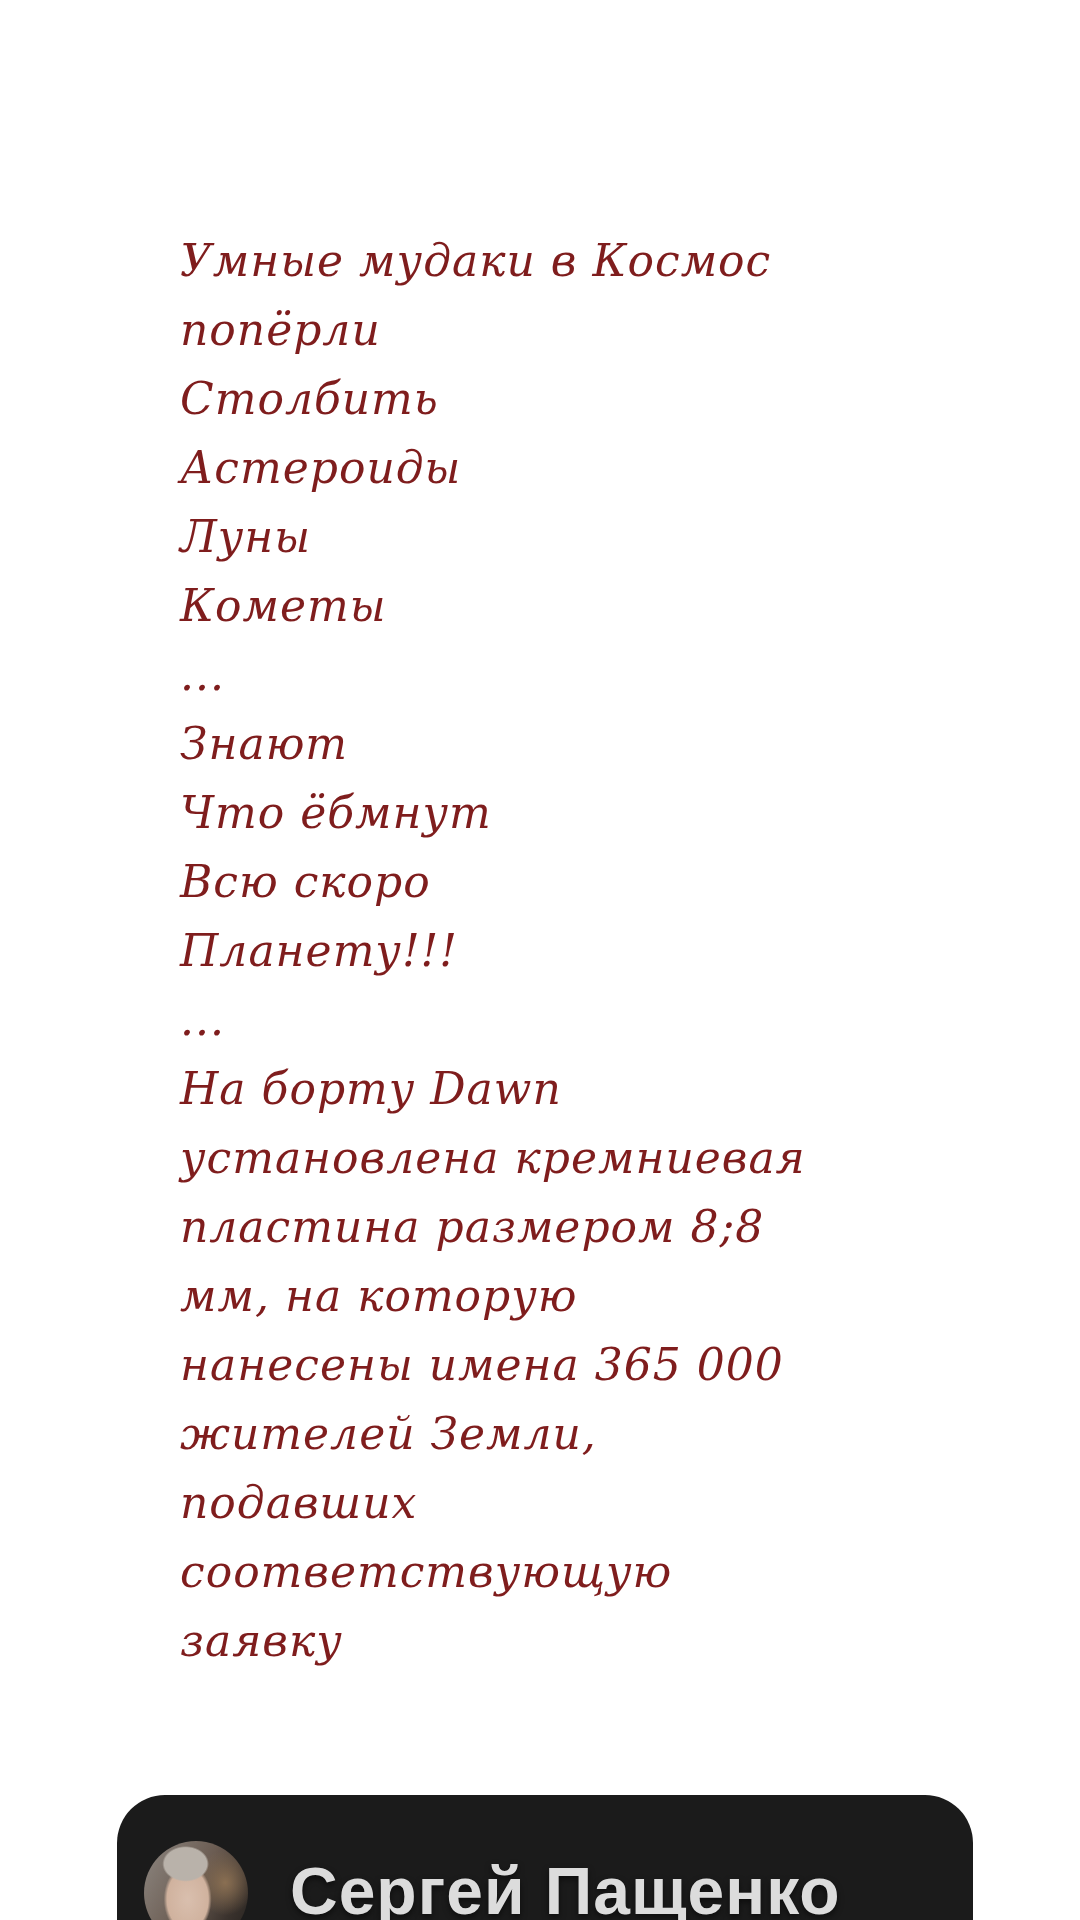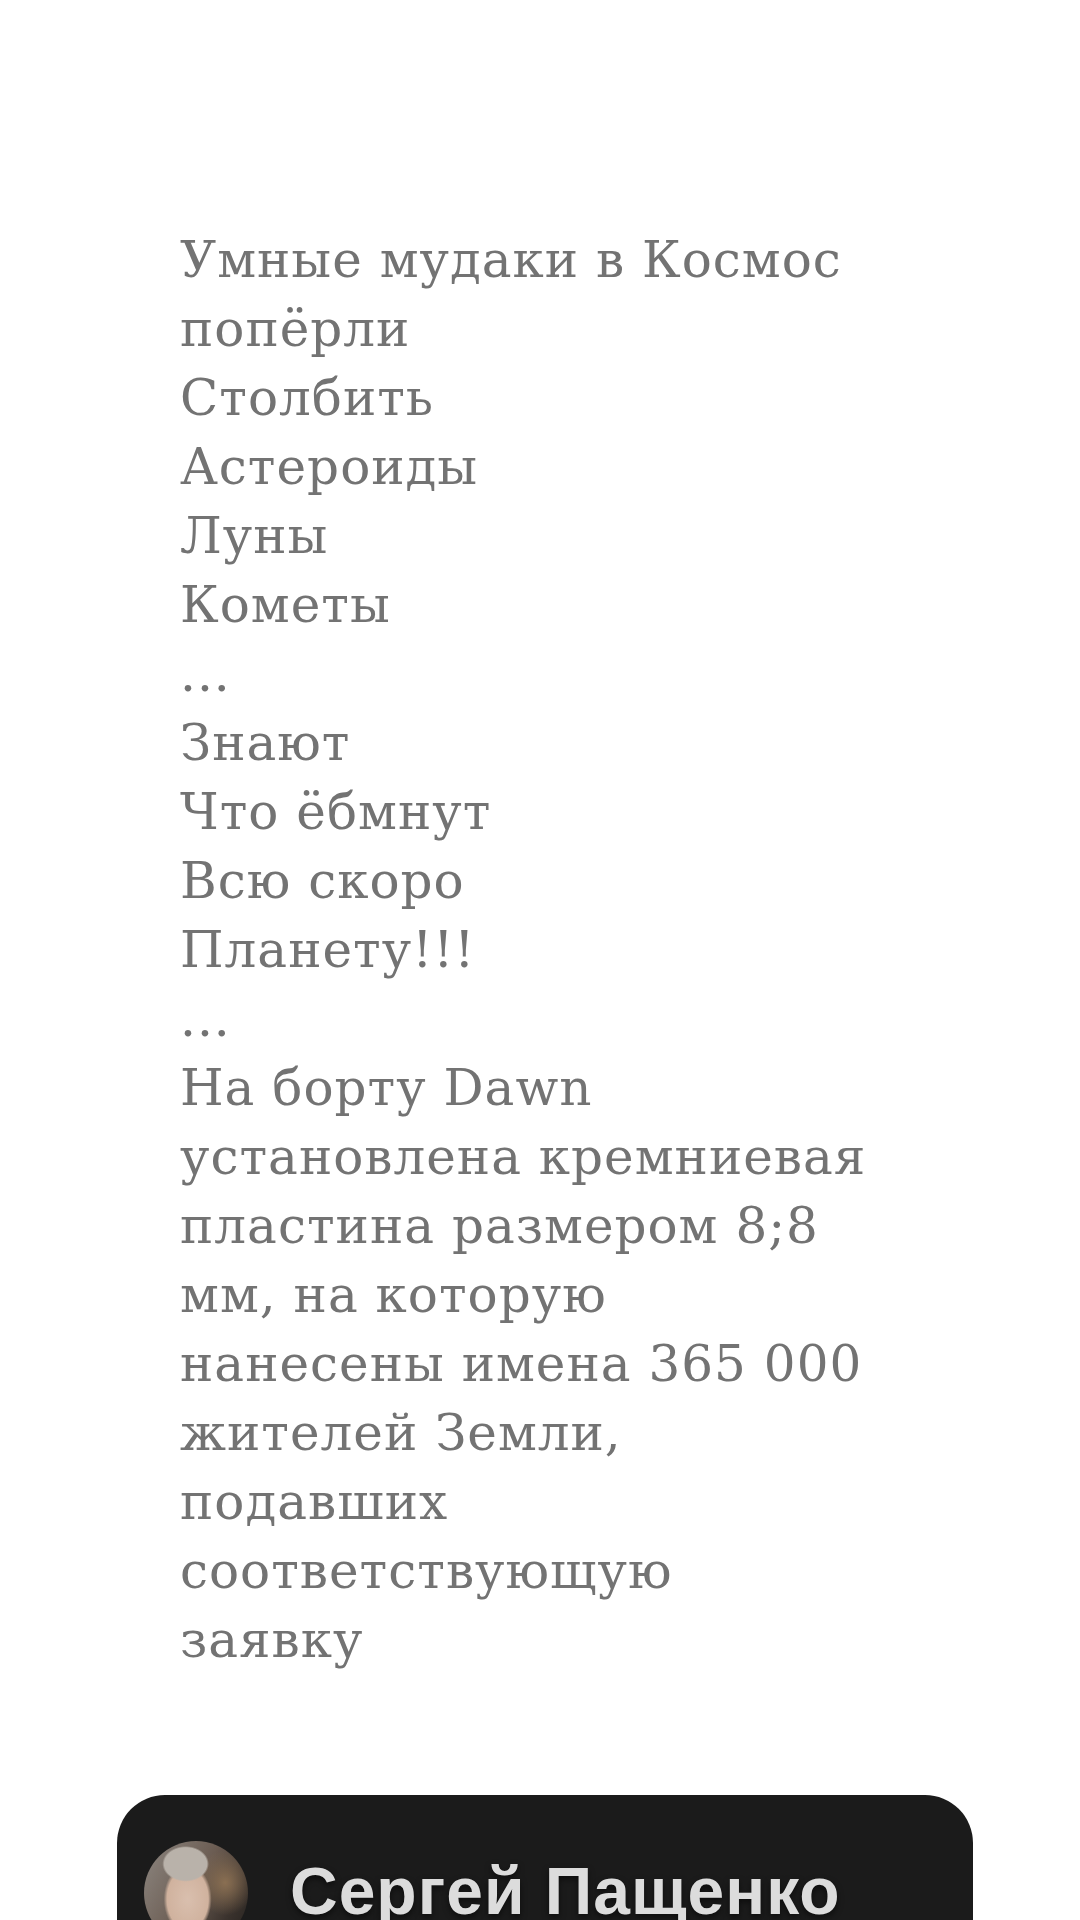--- a/index.html
+++ b/index.html
@@ -12,23 +12,24 @@
     overflow: hidden;
     font-family: "Liberation Sans", sans-serif;
   }
 
   
   .poem {
     position: absolute;
     left: 180px;
     top: 226px;
     right: 60px;
-    color: #737373;
+    color: #7f1d1d;
     font-family: "DejaVu Serif", serif;
-    font-size: 50px;
+    font-style: italic;
+    font-size: 44px;
     line-height: 69px;
     letter-spacing: 1px;
     white-space: pre;
   }
   .poem-line { height: 69px; }
 
   
   .footer-bar {
     position: absolute;
     left: 117px;

